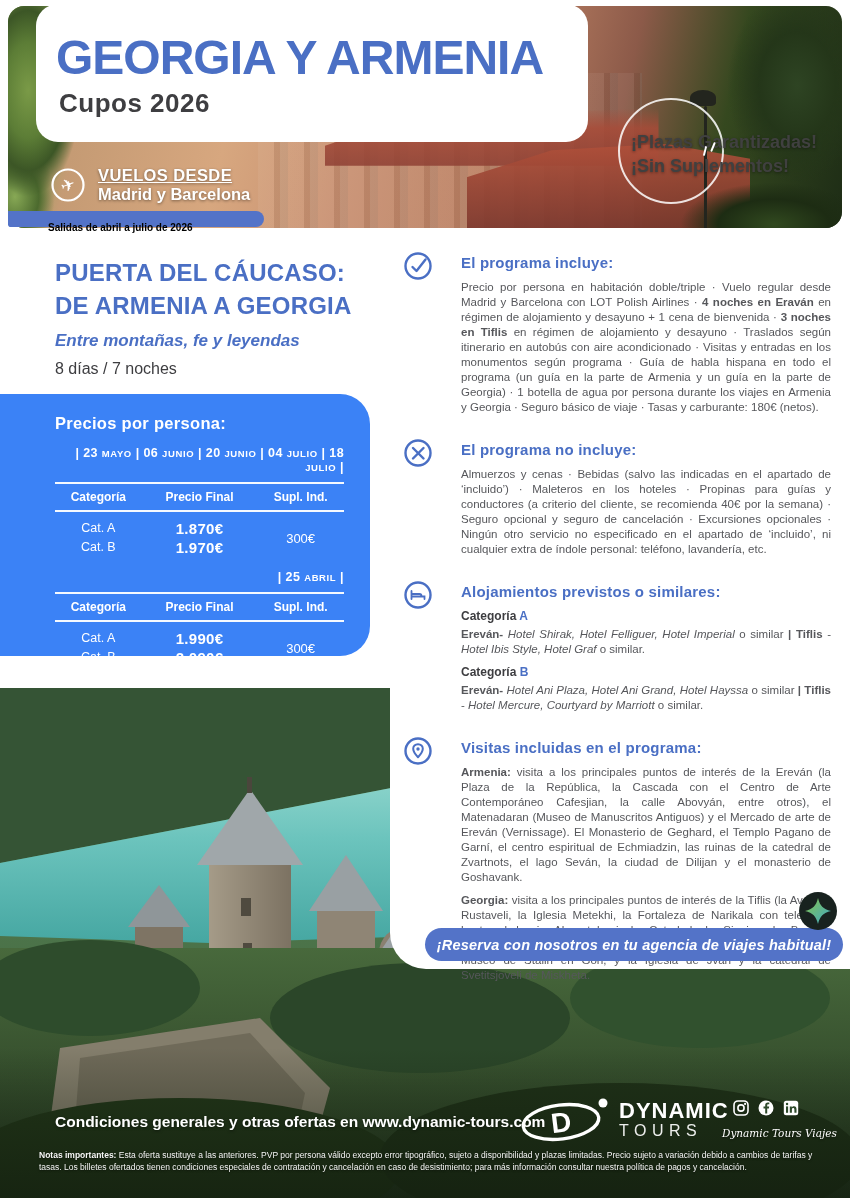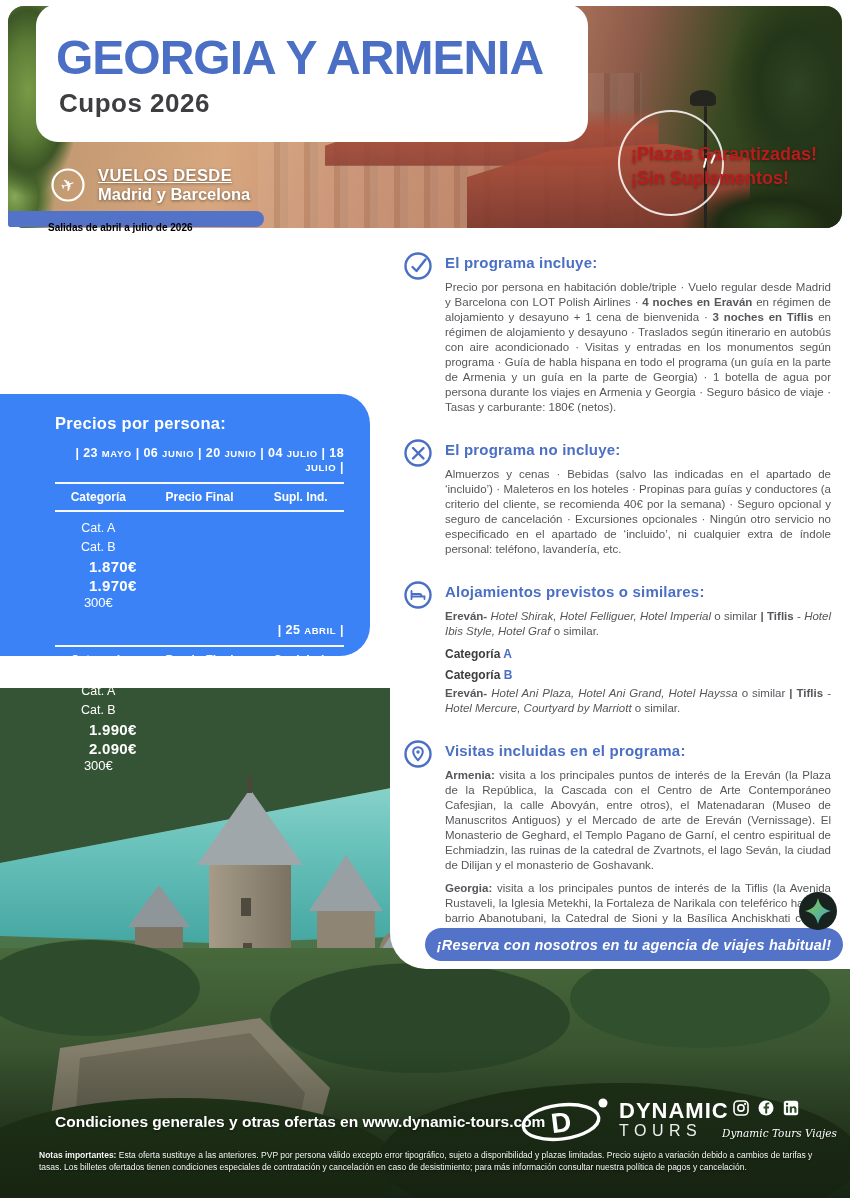--- a/index.html
+++ b/index.html
@@ -16,21 +16,21 @@
   .hero .h-trees-right{position:absolute;right:-3%;top:-8%;width:28%;height:125%;background:radial-gradient(closest-side at 70% 35%,#2e4423 0%,#243619 55%,rgba(25,40,18,0) 100%),radial-gradient(closest-side at 60% 85%,#31491f 0%,#1d2c13 60%,rgba(25,40,18,0) 100%);}
   .hero .h-lamp-pole{position:absolute;left:83.5%;top:45%;width:3px;height:60%;background:#23251e;border-radius:2px;}
   .hero .h-lamp-head{position:absolute;left:81.8%;top:38%;width:26px;height:16px;background:#23251e;border-radius:50% 50% 20% 20%;}
 
   
   .title-card{position:absolute;left:36px;top:4px;width:552px;height:138px;background:#fff;border-radius:22px;z-index:3;}
   .main-title{margin:30px 0 0 20px;font-size:48px;line-height:1;font-weight:700;letter-spacing:-1px;color:#4a6fc4;}
   .main-subtitle{margin:6px 0 0 23px;font-size:26px;font-weight:700;color:#3e3e41;letter-spacing:.5px;}
 
   
-  .guarantee{position:absolute;left:600px;top:104px;width:245px;height:130px;z-index:4;color:#b91c1c;}
+  .guarantee{position:absolute;left:600px;top:92px;width:245px;height:130px;z-index:4;color:#404040;}
   .g-circle{position:absolute;left:18px;top:6px;width:102px;height:102px;border:2px solid rgba(255,255,255,.85);border-radius:50%;}
   .g-line{position:absolute;left:31px;font-size:18px;font-weight:700;text-shadow:0 1px 3px rgba(0,0,0,.4);white-space:nowrap;}
   .g-line1{top:40px;}
   .g-line2{top:64px;}
   .g-mark{position:absolute;width:2px;height:10px;background:#fff;border-radius:2px;}
   .g-mark1{left:104px;top:54px;transform:rotate(14deg);}
   .g-mark2{left:112px;top:50px;transform:rotate(22deg);}
 
   
   .vuelos{position:absolute;left:50px;top:166px;z-index:4;display:flex;align-items:center;gap:12px;color:#fff;}
@@ -48,30 +48,30 @@
   .tour-tagline{margin-top:9px;font-size:17px;font-weight:700;font-style:italic;color:#4a6fc4;}
   .tour-duration{margin-top:9px;font-size:16px;color:#3d3d40;}
 
   .price-box{position:absolute;left:0;top:394px;width:370px;height:262px;background:#3b82f6;border-radius:0 30px 30px 0;
     box-sizing:border-box;padding:20px 26px 16px 55px;color:#fff;z-index:2;}
   .pb-heading{font-size:16.5px;font-weight:700;letter-spacing:.3px;}
   .pb-dates{margin-top:13px;text-align:right;font-size:12.5px;font-weight:700;letter-spacing:.4px;}
   .pb-dates .sc{font-size:9.5px;letter-spacing:.6px;}
   .pb-header{display:flex;margin-top:8px;border-top:2px solid rgba(255,255,255,.95);border-bottom:2px solid rgba(255,255,255,.95);padding:6px 0;}
   .pb-header .c{font-size:12px;font-weight:700;text-align:center;}
-  .pb-rows{display:flex;padding:7px 0 4px;flex-direction:column;}
+  .pb-rows{display:flex;padding:7px 0 4px;}
   .c1{width:30%;}.c2{width:40%;}.c3{width:30%;}
   .pb-cat{font-size:12.5px;line-height:19px;text-align:center;}
   .pb-price{font-size:15px;font-weight:700;line-height:19px;text-align:center;letter-spacing:.3px;}
   .pb-sup{display:flex;align-items:center;justify-content:center;font-size:13px;}
 
   
   .right-panel-bg{position:absolute;left:390px;top:688px;width:460px;height:281px;background:#fff;border-radius:0 0 0 36px;z-index:2;}
   .right-col{position:absolute;left:403px;top:250px;width:428px;z-index:3;}
-  .section{display:flex;gap:12px;margin-bottom:14px;}
+  .section{display:flex;gap:28px;margin-bottom:14px;}
   .s-icon{flex:0 0 30px;padding-top:1px;}
   .s-content{flex:1;min-width:0;}
   .s-heading{font-size:15px;font-weight:700;color:#4a6fc4;letter-spacing:.2px;margin:4px 0 9px;}
   .s-para{font-size:11.5px;line-height:15px;color:#56575b;text-align:justify;margin:0 0 8px;}
   .cat-label{font-size:12px;margin:6px 0 3px;}
   .b{font-weight:700;}
   .i{font-style:italic;}
   .dk{color:#3d3d40;font-weight:700;}
   .bl{color:#4a6fc4;font-weight:700;}
 
@@ -128,20 +128,28 @@
       <text x="18" y="24" text-anchor="middle" font-size="17" fill="#ffffff" transform="rotate(-20 18 18)">✈</text>
     </svg>
     <div class="v-text">
       <div class="v-line1">VUELOS DESDE</div>
       <div class="v-line2">Madrid y Barcelona</div>
     </div>
   </div>
 
   <div class="salidas">Salidas de abril a julio de 2026</div>
 
+  <div class="tour-block">
+    <div class="tour-title">
+      <div>PUERTA DEL CÁUCASO:</div>
+      <div>DE ARMENIA A GEORGIA</div>
+    </div>
+    <div class="tour-tagline">Entre montañas, fe y leyendas</div>
+    <div class="tour-duration">8 días / 7 noches</div>
+  </div>
 
   <div class="price-box">
     <div class="pb-heading">Precios por persona:</div>
 
     <div class="pb-dates"><span>| 23 </span><span class="sc">MAYO</span><span> | 06 </span><span class="sc">JUNIO</span><span> | 20 </span><span class="sc">JUNIO</span><span> | 04 </span><span class="sc">JULIO</span><span> | 18 </span><span class="sc">JULIO</span><span> |</span></div>
     <div class="pb-header">
       <div class="c c1">Categoría</div>
       <div class="c c2">Precio Final</div>
       <div class="c c3">Supl. Ind.</div>
     </div>
@@ -263,22 +271,22 @@
 
     <div class="section">
       <div class="s-icon">
         <svg width="30" height="30" viewBox="0 0 30 30">
           <circle cx="15" cy="15" r="12.5" fill="none" stroke="#4a6fc4" stroke-width="2.4"></circle>
           <path d="M8.5 11 v8 M8.5 16.5 h13 v2.5 M9.5 14 h7 a2 2 0 0 1 2 2 v0.5" fill="none" stroke="#4a6fc4" stroke-width="1.8" stroke-linecap="round"></path>
         </svg>
       </div>
       <div class="s-content">
         <div class="s-heading">Alojamientos previstos o similares:</div>
+        <p class="s-para cat-label"><span class="dk">Categoría </span><span class="bl">A</span></p>
         <p class="s-para"><span class="b">Ereván-</span><span class="i"> Hotel Shirak, Hotel Felliguer, Hotel Imperial</span><span> o similar </span><span class="b">| Tiflis</span><span> - </span><span class="i">Hotel Ibis Style, Hotel Graf</span><span> o similar.</span></p>
-        <p class="s-para cat-label"><span class="dk">Categoría </span><span class="bl">A</span></p>
         <p class="s-para cat-label"><span class="dk">Categoría </span><span class="bl">B</span></p>
         <p class="s-para"><span class="b">Ereván-</span><span class="i"> Hotel Ani Plaza, Hotel Ani Grand, Hotel Hayssa</span><span> o similar </span><span class="b">| Tiflis</span><span> - </span><span class="i">Hotel Mercure, Courtyard by Marriott</span><span> o similar.</span></p>
       </div>
     </div>
 
     <div class="section">
       <div class="s-icon">
         <svg width="30" height="30" viewBox="0 0 30 30">
           <circle cx="15" cy="15" r="12.5" fill="none" stroke="#4a6fc4" stroke-width="2.4"></circle>
           <path d="M15 8.2 c-2.9 0-4.8 2-4.8 4.6 0 3.4 4.8 8.4 4.8 8.4 s4.8-5 4.8-8.4 c0-2.6-1.9-4.6-4.8-4.6 z" fill="none" stroke="#4a6fc4" stroke-width="2" stroke-linejoin="round"></path>

